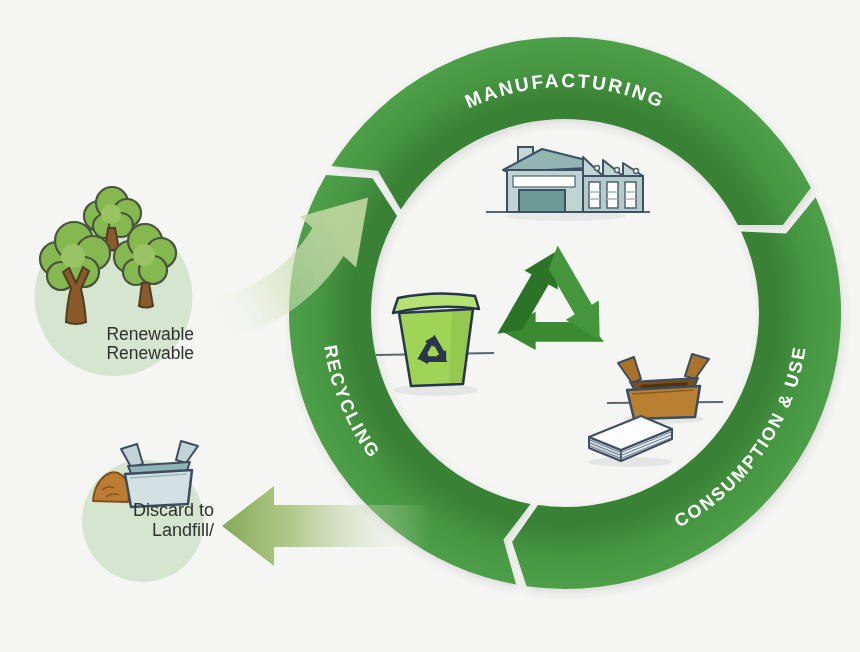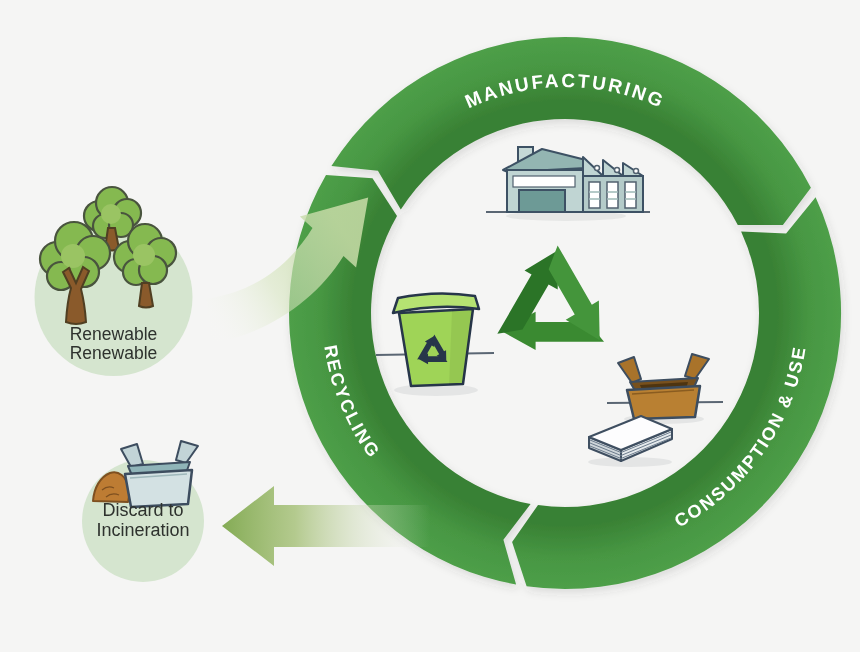--- a/index.html
+++ b/index.html
@@ -3,21 +3,21 @@
 <meta charset="utf-8">
 <style>
   html,body{margin:0;padding:0;}
   .canvas{
     position:relative;width:860px;height:652px;
     background:#f5f5f4;overflow:hidden;
     font-family:"Liberation Sans",sans-serif;
   }
   .canvas svg{position:absolute;left:0;top:0;}
   .node-label{
-    position:absolute;text-align:center;color:#2e322e;
+    position:absolute;text-align:right;color:#2e322e;
     font-family:"Liberation Sans",sans-serif;
   }
   .node-label span{display:block;}
   .label-renewable{left:33px;top:325px;width:161px;font-size:17.5px;line-height:19px;}
   .label-discard{left:72px;top:501px;width:142px;font-size:18px;line-height:19.5px;}
   .ring-text{
     font-family:"Liberation Sans",sans-serif;font-weight:700;fill:#ffffff;
   }
   .ring-text-main{font-size:19px;letter-spacing:2.4px;}
   .ring-text-side{font-size:18px;letter-spacing:2px;}
@@ -187,16 +187,16 @@
     <line x1="130" y1="478" x2="187" y2="474" stroke="#9fb8bb" stroke-width="1.5"></line>
   </g>
 </svg>
 
 <div class="node-label label-renewable">
   <span>Renewable</span>
   <span>Renewable</span>
 </div>
 <div class="node-label label-discard">
   <span>Discard to</span>
-  <span>Incineration</span>
+  <span>Landfill/</span>
 </div>
 
 </div>
 
 </body></html>

